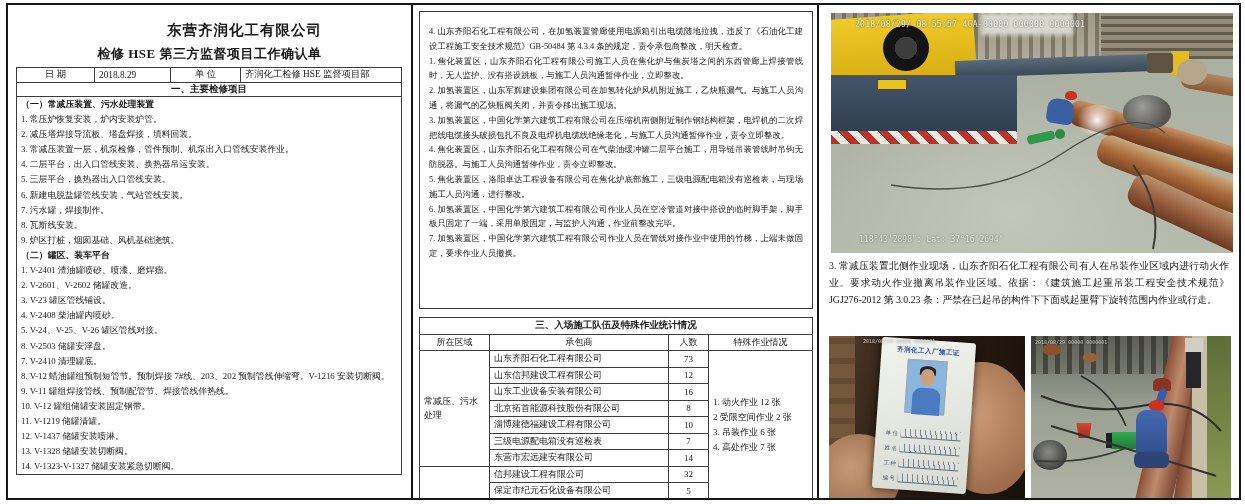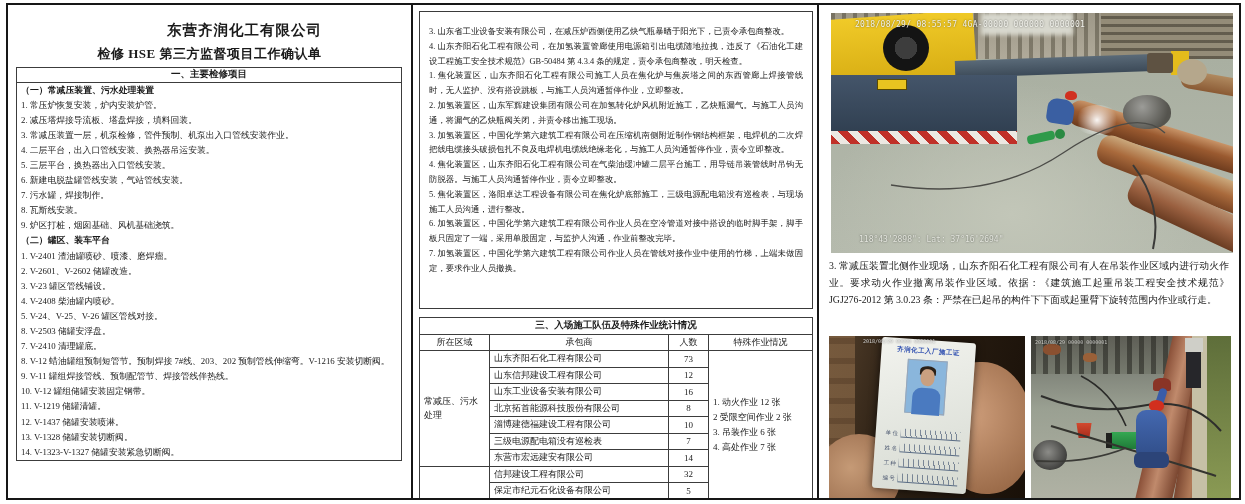--- a/index.html
+++ b/index.html
@@ -182,20 +182,26 @@
 </head>
 <body>
 
 <div class="sheet">
 
   <div class="col col-left">
     <div class="doc-title">东营齐润化工有限公司</div>
     <div class="doc-subtitle">检修 HSE 第三方监督项目工作确认单</div>
     <table class="main">
       <tbody>
+          <tr>
+        <td class="lbl w1">日  期</td>
+        <td class="w2">2018.8.29</td>
+        <td class="lbl w3">单  位</td>
+        <td>齐润化工检修 HSE 监督项目部</td>
+      </tr>
       <tr>
         <td colspan="4" class="section">一、主要检修项目</td>
       </tr>
       <tr>
         <td colspan="4" class="bigcell">
           <div class="grp">（一）常减压装置、污水处理装置</div>
           <div class="ln">1. 常压炉恢复安装，炉内安装炉管。</div>
           <div class="ln">2. 减压塔焊接导流板、塔盘焊接，填料回装。</div>
           <div class="ln">3. 常减压装置一层，机泵检修，管件预制、机泵出入口管线安装作业。</div>
           <div class="ln">4. 二层平台，出入口管线安装、换热器吊运安装。</div>
@@ -220,21 +226,20 @@
           <div class="ln">13. V-1328 储罐安装切断阀。</div>
           <div class="ln">14. V-1323-V-1327 储罐安装紧急切断阀。</div>
         </td>
       </tr>
     </tbody>
       </table>
   </div>
 
   <div class="col col-mid">
     <div class="mid-box">
-      <div class="para">3. 山东省工业设备安装有限公司，在减压炉西侧使用乙炔气瓶暴晒于阳光下，已责令承包商整改。</div>
       <div class="para">4. 山东齐阳石化工程有限公司，在加氢装置管廊使用电源箱引出电缆随地拉拽，违反了《石油化工建设工程施工安全技术规范》GB-50484 第 4.3.4 条的规定，责令承包商整改，明天检查。</div>
       <div class="para">1. 焦化装置区，山东齐阳石化工程有限公司施工人员在焦化炉与焦炭塔之间的东西管廊上焊接管线时，无人监护、没有搭设跳板，与施工人员沟通暂停作业，立即整改。</div>
       <div class="para">2. 加氢装置区，山东军辉建设集团有限公司在加氢转化炉风机附近施工，乙炔瓶漏气。与施工人员沟通，将漏气的乙炔瓶阀关闭，并责令移出施工现场。</div>
       <div class="para">3. 加氢装置区，中国化学第六建筑工程有限公司在压缩机南侧附近制作钢结构框架，电焊机的二次焊把线电缆接头破损包扎不良及电焊机电缆线绝缘老化，与施工人员沟通暂停作业，责令立即整改。</div>
       <div class="para">4. 焦化装置区，山东齐阳石化工程有限公司在气柴油缓冲罐二层平台施工，用导链吊装管线时吊钩无防脱器。与施工人员沟通暂停作业，责令立即整改。</div>
       <div class="para">5. 焦化装置区，洛阳卓达工程设备有限公司在焦化炉底部施工，三级电源配电箱没有巡检表，与现场施工人员沟通，进行整改。</div>
       <div class="para">6. 加氢装置区，中国化学第六建筑工程有限公司作业人员在空冷管道对接中搭设的临时脚手架，脚手板只固定了一端，采用单股固定，与监护人沟通，作业前整改完毕。</div>
       <div class="para">7. 加氢装置区，中国化学第六建筑工程有限公司作业人员在管线对接作业中使用的竹梯，上端未做固定，要求作业人员撤换。</div>
     </div>
     <table class="stats">

